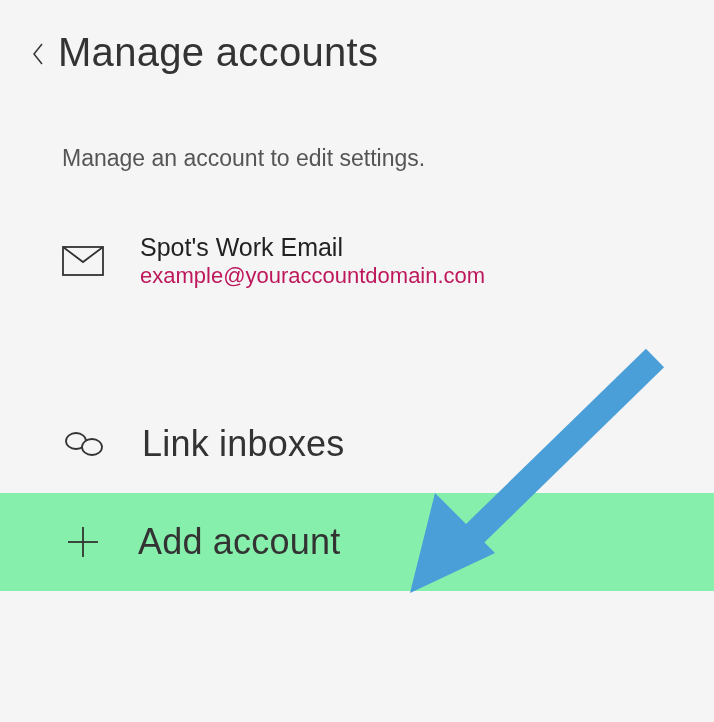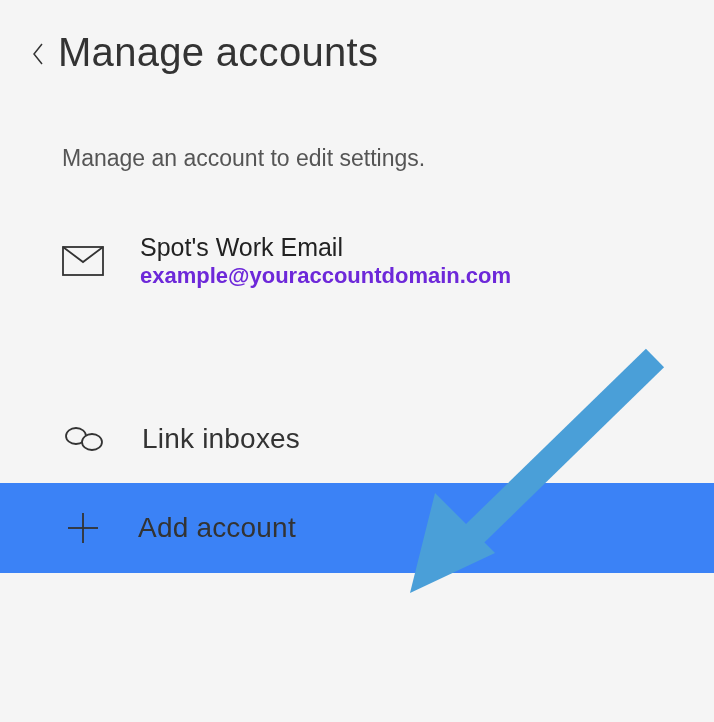--- a/index.html
+++ b/index.html
@@ -64,50 +64,50 @@
       flex-direction: column;
       gap: 1px;
     }
     .account-name {
       font-size: 25px;
       color: #222;
       font-weight: 400;
     }
     .account-email {
       font-size: 22px;
-      color: #6d28d9;
-      font-weight: 700;
+      color: #be185d;
+      font-weight: 400;
     }
     .spacer {
       height: 100px;
     }
     .action-item {
       display: flex;
       align-items: center;
       gap: 36px;
       padding: 28px 0 28px 62px;
       cursor: pointer;
     }
     .action-item.highlighted {
-      background: #3b82f6;
+      background: #86efac;
     }
     .link-icon {
       width: 44px;
       height: 30px;
       flex-shrink: 0;
     }
     .plus-icon {
       width: 34px;
       height: 34px;
       flex-shrink: 0;
       margin-left: 4px;
       margin-right: 2px;
     }
     .action-label {
-      font-size: 28px;
+      font-size: 36px;
       color: #333;
       font-weight: 400;
       letter-spacing: 0.2px;
     }
     .annotation-arrow {
       position: absolute;
       top: 338px;
       left: 380px;
       pointer-events: none;
     }

